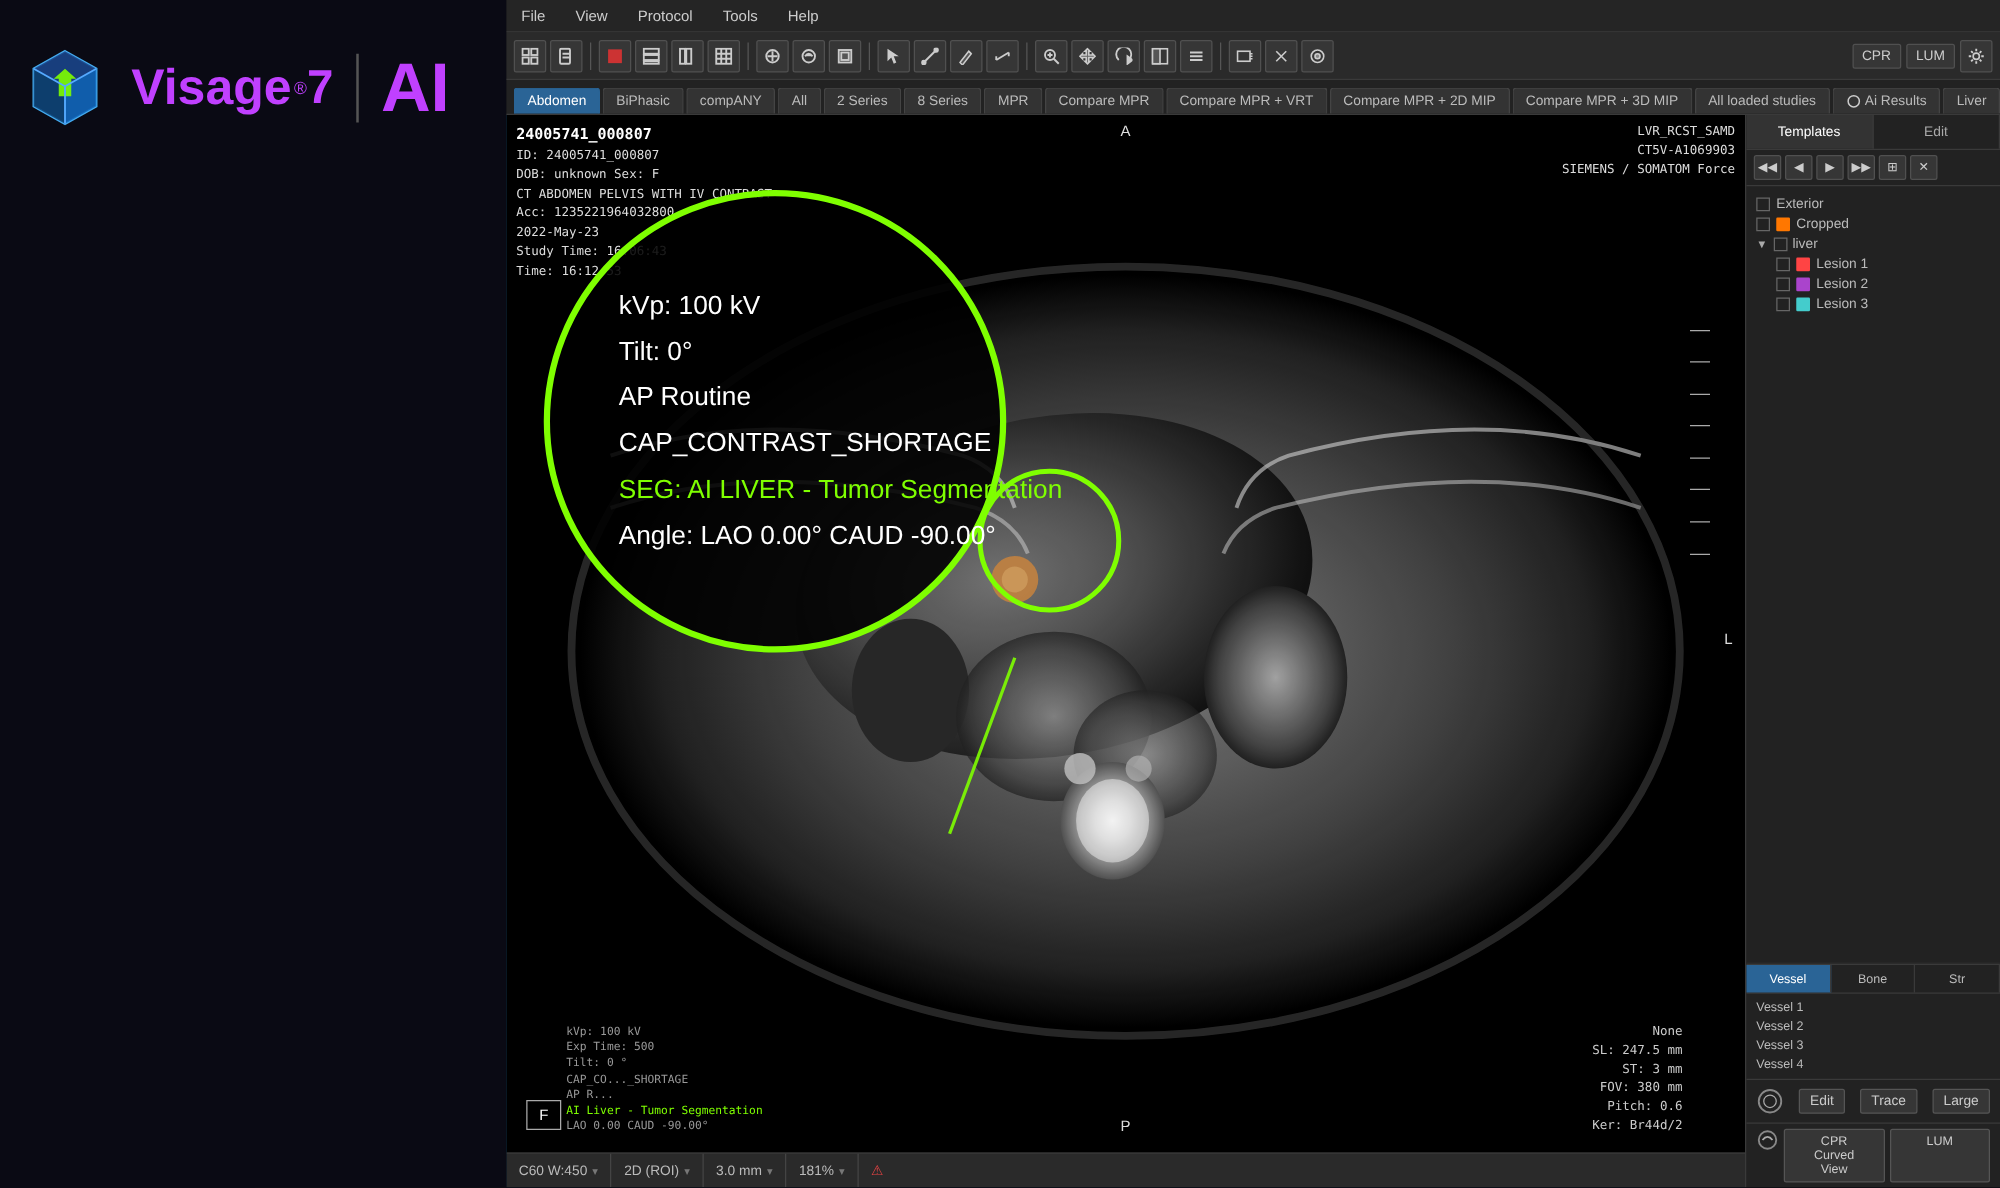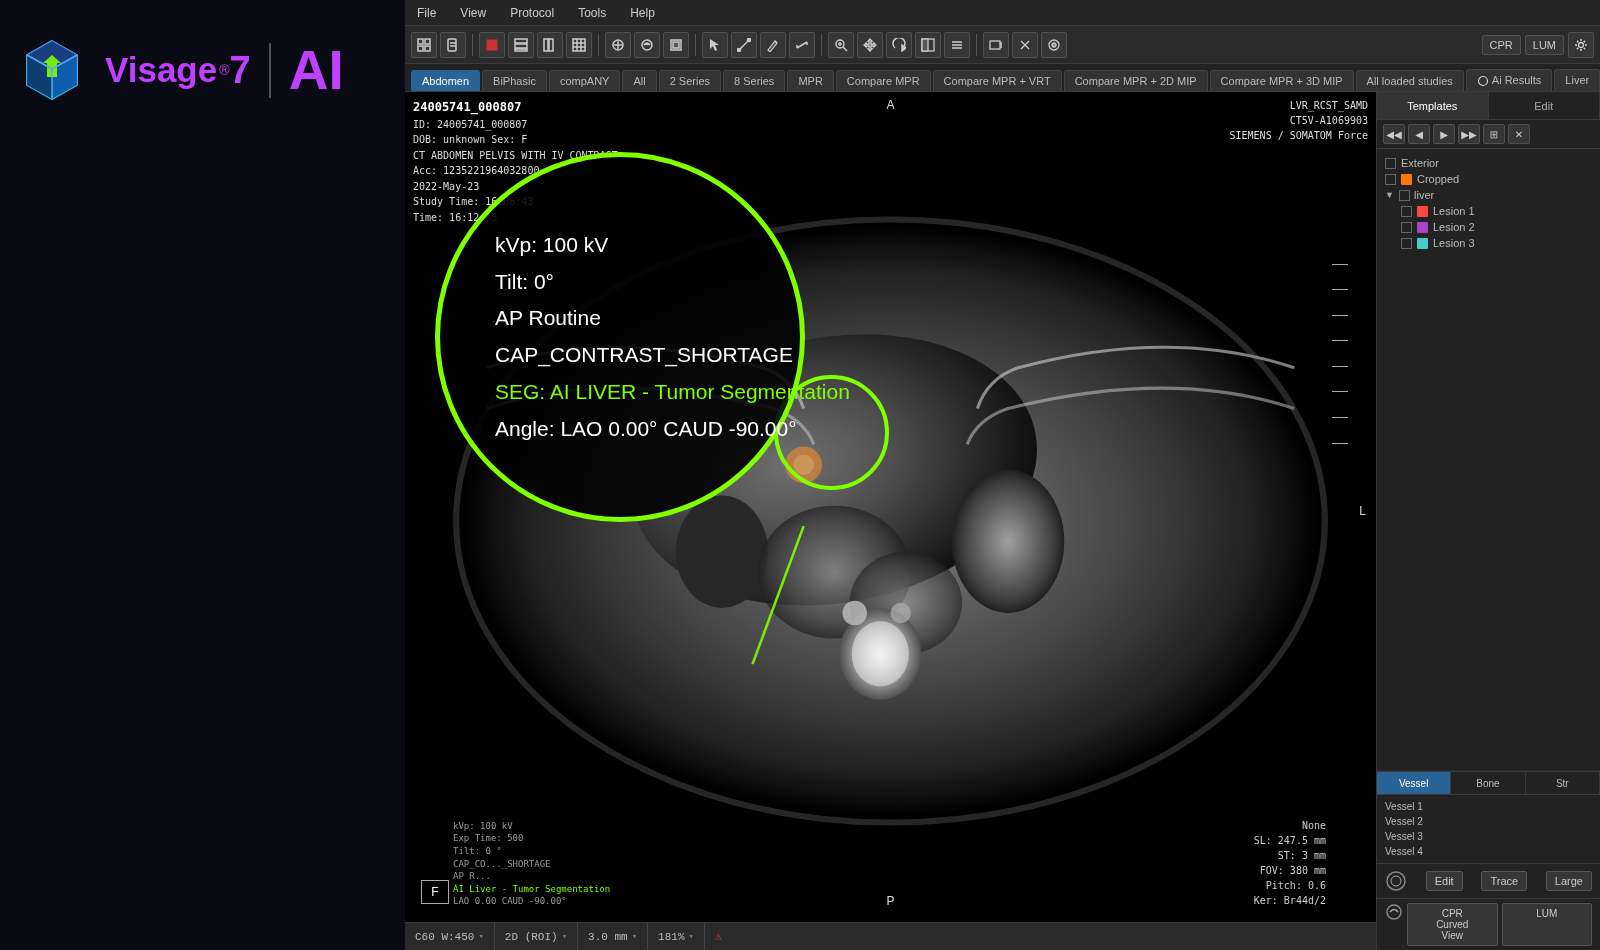--- a/index.html
+++ b/index.html
@@ -46,21 +46,21 @@
       margin: 0 15px;
       flex-shrink: 0;
     }
 
     .brand-name-group {
       display: flex;
       align-items: center;
     }
 
     .brand-visage {
-      font-size: 35px;
+      font-size: 40px;
       font-weight: bold;
       color: #c040ff;
       font-family: Arial, sans-serif;
     }
 
     .brand-7 {
       font-size: 38px;
       font-weight: bold;
       color: #c040ff;
     }
@@ -336,42 +336,41 @@
       position: absolute;
       bottom: 0;
       left: 0;
       right: 0;
       height: 28px;
       background: #2a2a2a;
       display: flex;
       align-items: center;
       border-top: 1px solid #3a3a3a;
       z-index: 10;
-      font-family: Liberation Mono, monospace;
     }
 
     .vs-section {
       display: flex;
       align-items: center;
       gap: 4px;
       padding: 0 10px;
       border-right: 1px solid #444;
       height: 100%;
       color: #bbb;
       font-size: 11px;
     }
 
     .vs-arr {
       color: #777;
       font-size: 9px;
     }
 
     
     .side-panel {
-      width: 224px;
+      width: 204px;
       background: #222;
       border-left: 1px solid #3a3a3a;
       display: flex;
       flex-direction: column;
       flex-shrink: 0;
       overflow: hidden;
     }
 
     .sp-top-tabs {
       display: flex;

